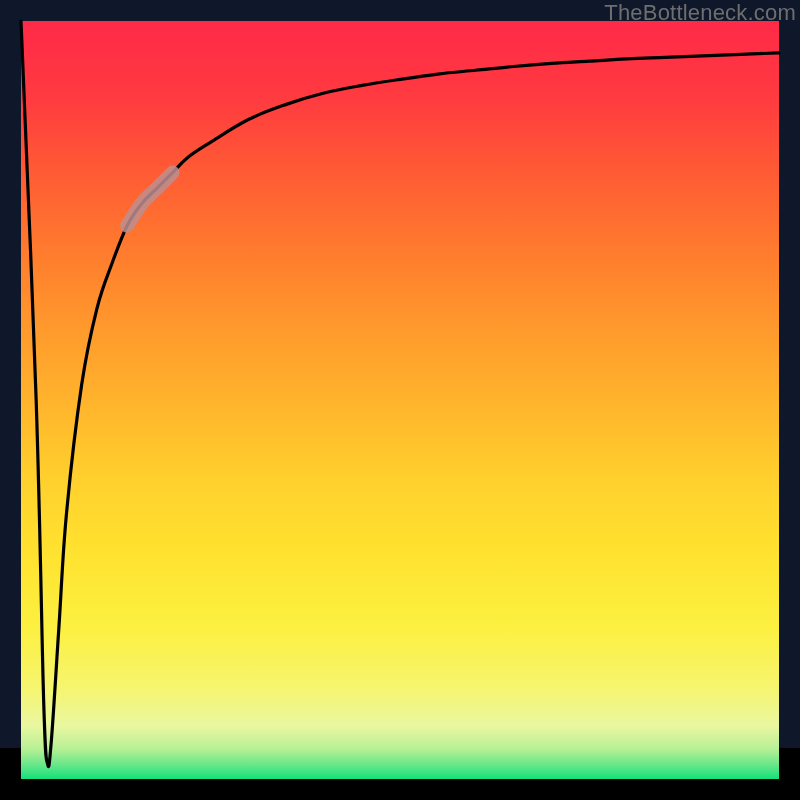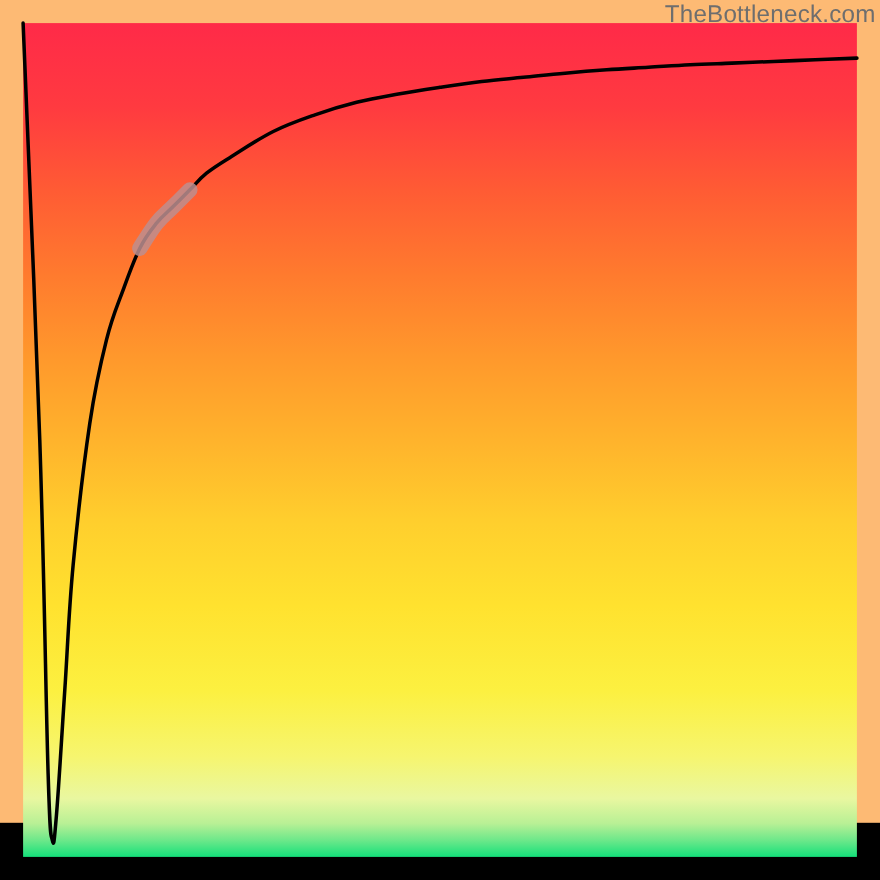--- a/index.html
+++ b/index.html
@@ -8,21 +8,21 @@
     width: 800px;
     height: 800px;
     background: #000;
     overflow: hidden;
     font-family: Arial, Helvetica, sans-serif;
   }
   .frame {
     position: relative;
     width: 800px;
     height: 748px;
-    background: #fdba74;
+    background: #0f172a;
   }
   .plot-area {
     position: absolute;
     left: 21px;
     top: 21px;
     width: 758px;
     height: 758px;
     
     background: linear-gradient(
       to top,

